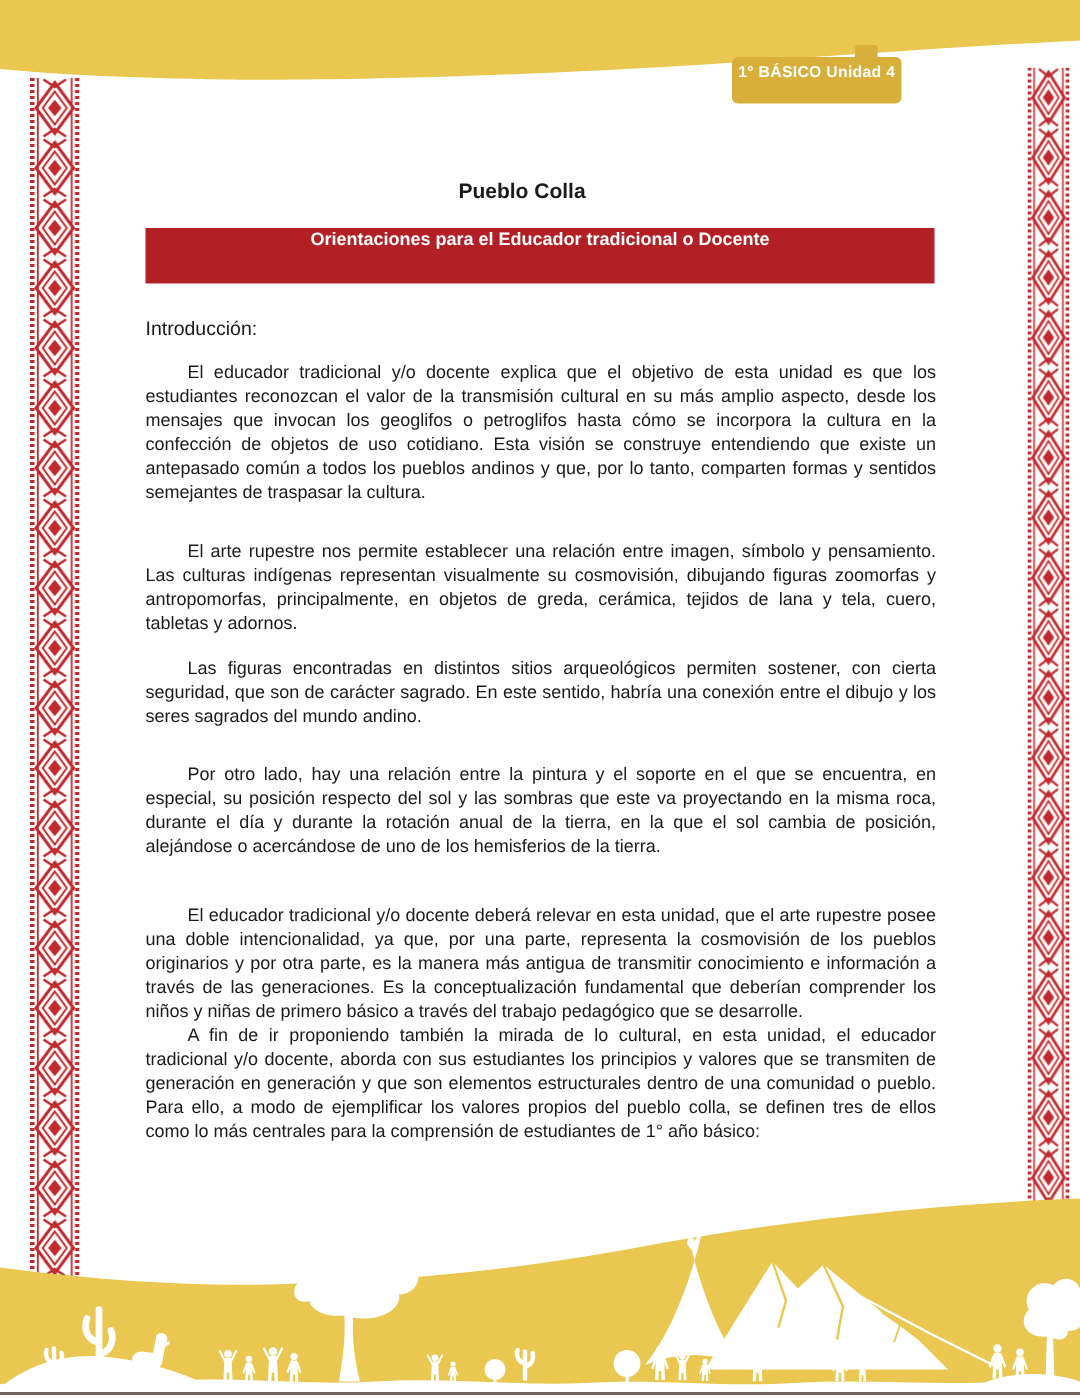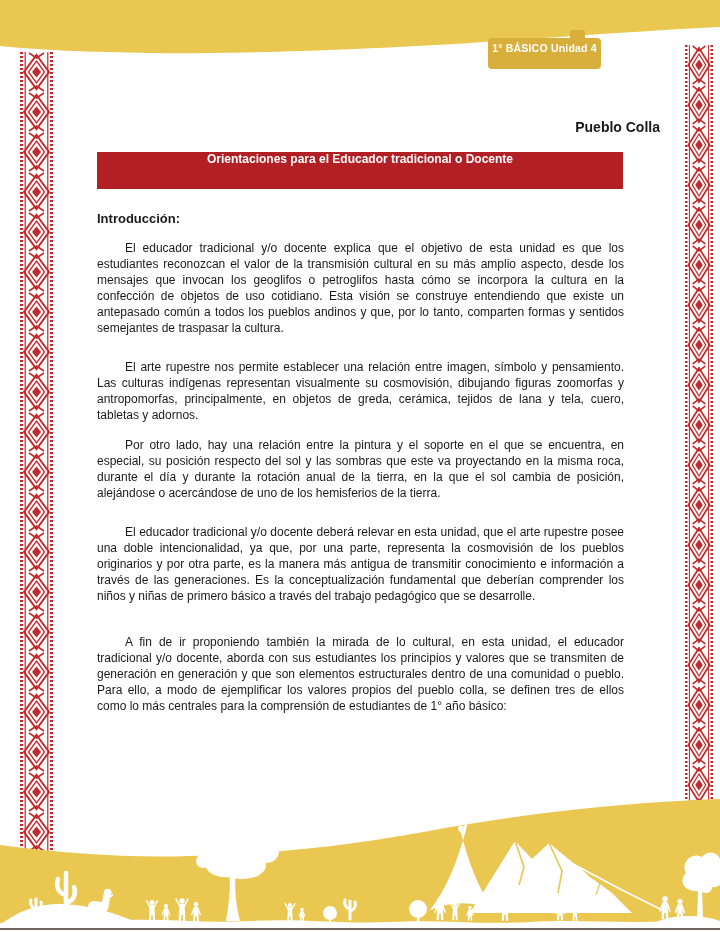--- a/index.html
+++ b/index.html
@@ -17,28 +17,28 @@
   #badge-notch{position:absolute;top:30px;left:570px;width:15px;height:11px;z-index:3;
     background:var(--badge-gold,#D9AF3B);border-radius:2px;}
   
   .side-border{position:absolute;z-index:1;background:#fffdfb;}
   #border-left{top:52px;left:20px;width:33px;height:806px;}
   #border-right{top:45px;left:685px;width:28px;height:775px;}
   .side-border svg{display:block;width:100%;height:100%;}
   
   #page-title{position:absolute;top:90px;left:60px;width:600px;text-align:center;
     font-size:15px;font-weight:bold;}
-  #page-subtitle{position:absolute;top:119px;left:60px;width:600px;text-align:right;
+  #page-subtitle{position:absolute;top:119px;left:48px;width:600px;text-align:center;
     font-size:14px;font-weight:bold;}
   #section-banner{
     position:absolute;top:152px;left:97px;width:526px;height:37px;
     background:var(--banner-red,#B22025);color:#fff;font-size:12px;font-weight:bold;
     display:flex;align-items:flex-start;justify-content:center;z-index:2;
   }
-  #intro-heading{position:absolute;top:211px;left:97px;font-size:13px;font-weight:bold;}
+  #intro-heading{position:absolute;top:211px;left:97px;font-size:13px;}
   
   #body-copy{position:absolute;top:240px;left:97px;width:527px;z-index:2;}
   #body-copy p{
     margin:0;font-size:12px;line-height:16px;text-align:justify;text-indent:28px;
   }
   #body-copy p:nth-of-type(1){margin-bottom:23px;}
   #body-copy p:nth-of-type(2){margin-bottom:14px;}
   #body-copy p:nth-of-type(3){margin-bottom:23px;}
   #body-copy p:nth-of-type(4){margin-bottom:30px;}
   #body-copy p:nth-of-type(5){margin-bottom:0;}
@@ -98,20 +98,21 @@
   <div id="page-subtitle">Pueblo Colla</div>
   <div id="section-banner">
     <span>Orientaciones para el Educador tradicional o Docente</span>
   </div>
 
   <div id="intro-heading">Introducción:</div>
 
   <div id="body-copy">
     <p>El educador tradicional y/o docente explica que el objetivo de esta unidad es que los estudiantes reconozcan el valor de la transmisión cultural en su más amplio aspecto, desde los mensajes que invocan los geoglifos o petroglifos hasta cómo se incorpora la cultura en la confección de objetos de uso cotidiano. Esta visión se construye entendiendo que existe un antepasado común a todos los pueblos andinos y que, por lo tanto, comparten formas y sentidos semejantes de traspasar la cultura.</p>
     <p>El arte rupestre nos permite establecer una relación entre imagen, símbolo y pensamiento. Las culturas indígenas representan visualmente su cosmovisión, dibujando figuras zoomorfas y antropomorfas, principalmente, en objetos de greda, cerámica, tejidos de lana y tela, cuero, tabletas y adornos.</p>
+    <p>Las figuras encontradas en distintos sitios arqueológicos permiten sostener, con cierta seguridad, que son de carácter sagrado. En este sentido, habría una conexión entre el dibujo y los seres sagrados del mundo andino.</p>
     <p>Por otro lado, hay una relación entre la pintura y el soporte en el que se encuentra, en especial, su posición respecto del sol y las sombras que este va proyectando en la misma roca, durante el día y durante la rotación anual de la tierra, en la que el sol cambia de posición, alejándose o acercándose de uno de los hemisferios de la tierra.</p>
     <p>El educador tradicional y/o docente deberá relevar en esta unidad, que el arte rupestre posee una doble intencionalidad, ya que, por una parte, representa la cosmovisión de los pueblos originarios y por otra parte, es la manera más antigua de transmitir conocimiento e información a través de las generaciones. Es la conceptualización fundamental que deberían comprender los niños y niñas de primero básico a través del trabajo pedagógico que se desarrolle.</p>
     <p>A fin de ir proponiendo también la mirada de lo cultural, en esta unidad, el educador tradicional y/o docente, aborda con sus estudiantes los principios y valores que se transmiten de generación en generación y que son elementos estructurales dentro de una comunidad o pueblo. Para ello, a modo de ejemplificar los valores propios del pueblo colla, se definen tres de ellos como lo más centrales para la comprensión de estudiantes de 1° año básico:</p>
   </div>
 
   <svg id="bottom-band" viewBox="0 0 720 135" preserveAspectRatio="none" aria-hidden="true">
     <defs>
       <g id="prsUp">
         <circle cx="0" cy="-16" r="2.8" fill="#fff"></circle>
         <path d="M-2.6,-13 L2.6,-13 L3.4,4 L1,4 L0.8,-2 L-0.8,-2 L-1,4 L-3.4,4 Z" fill="#fff"></path>

